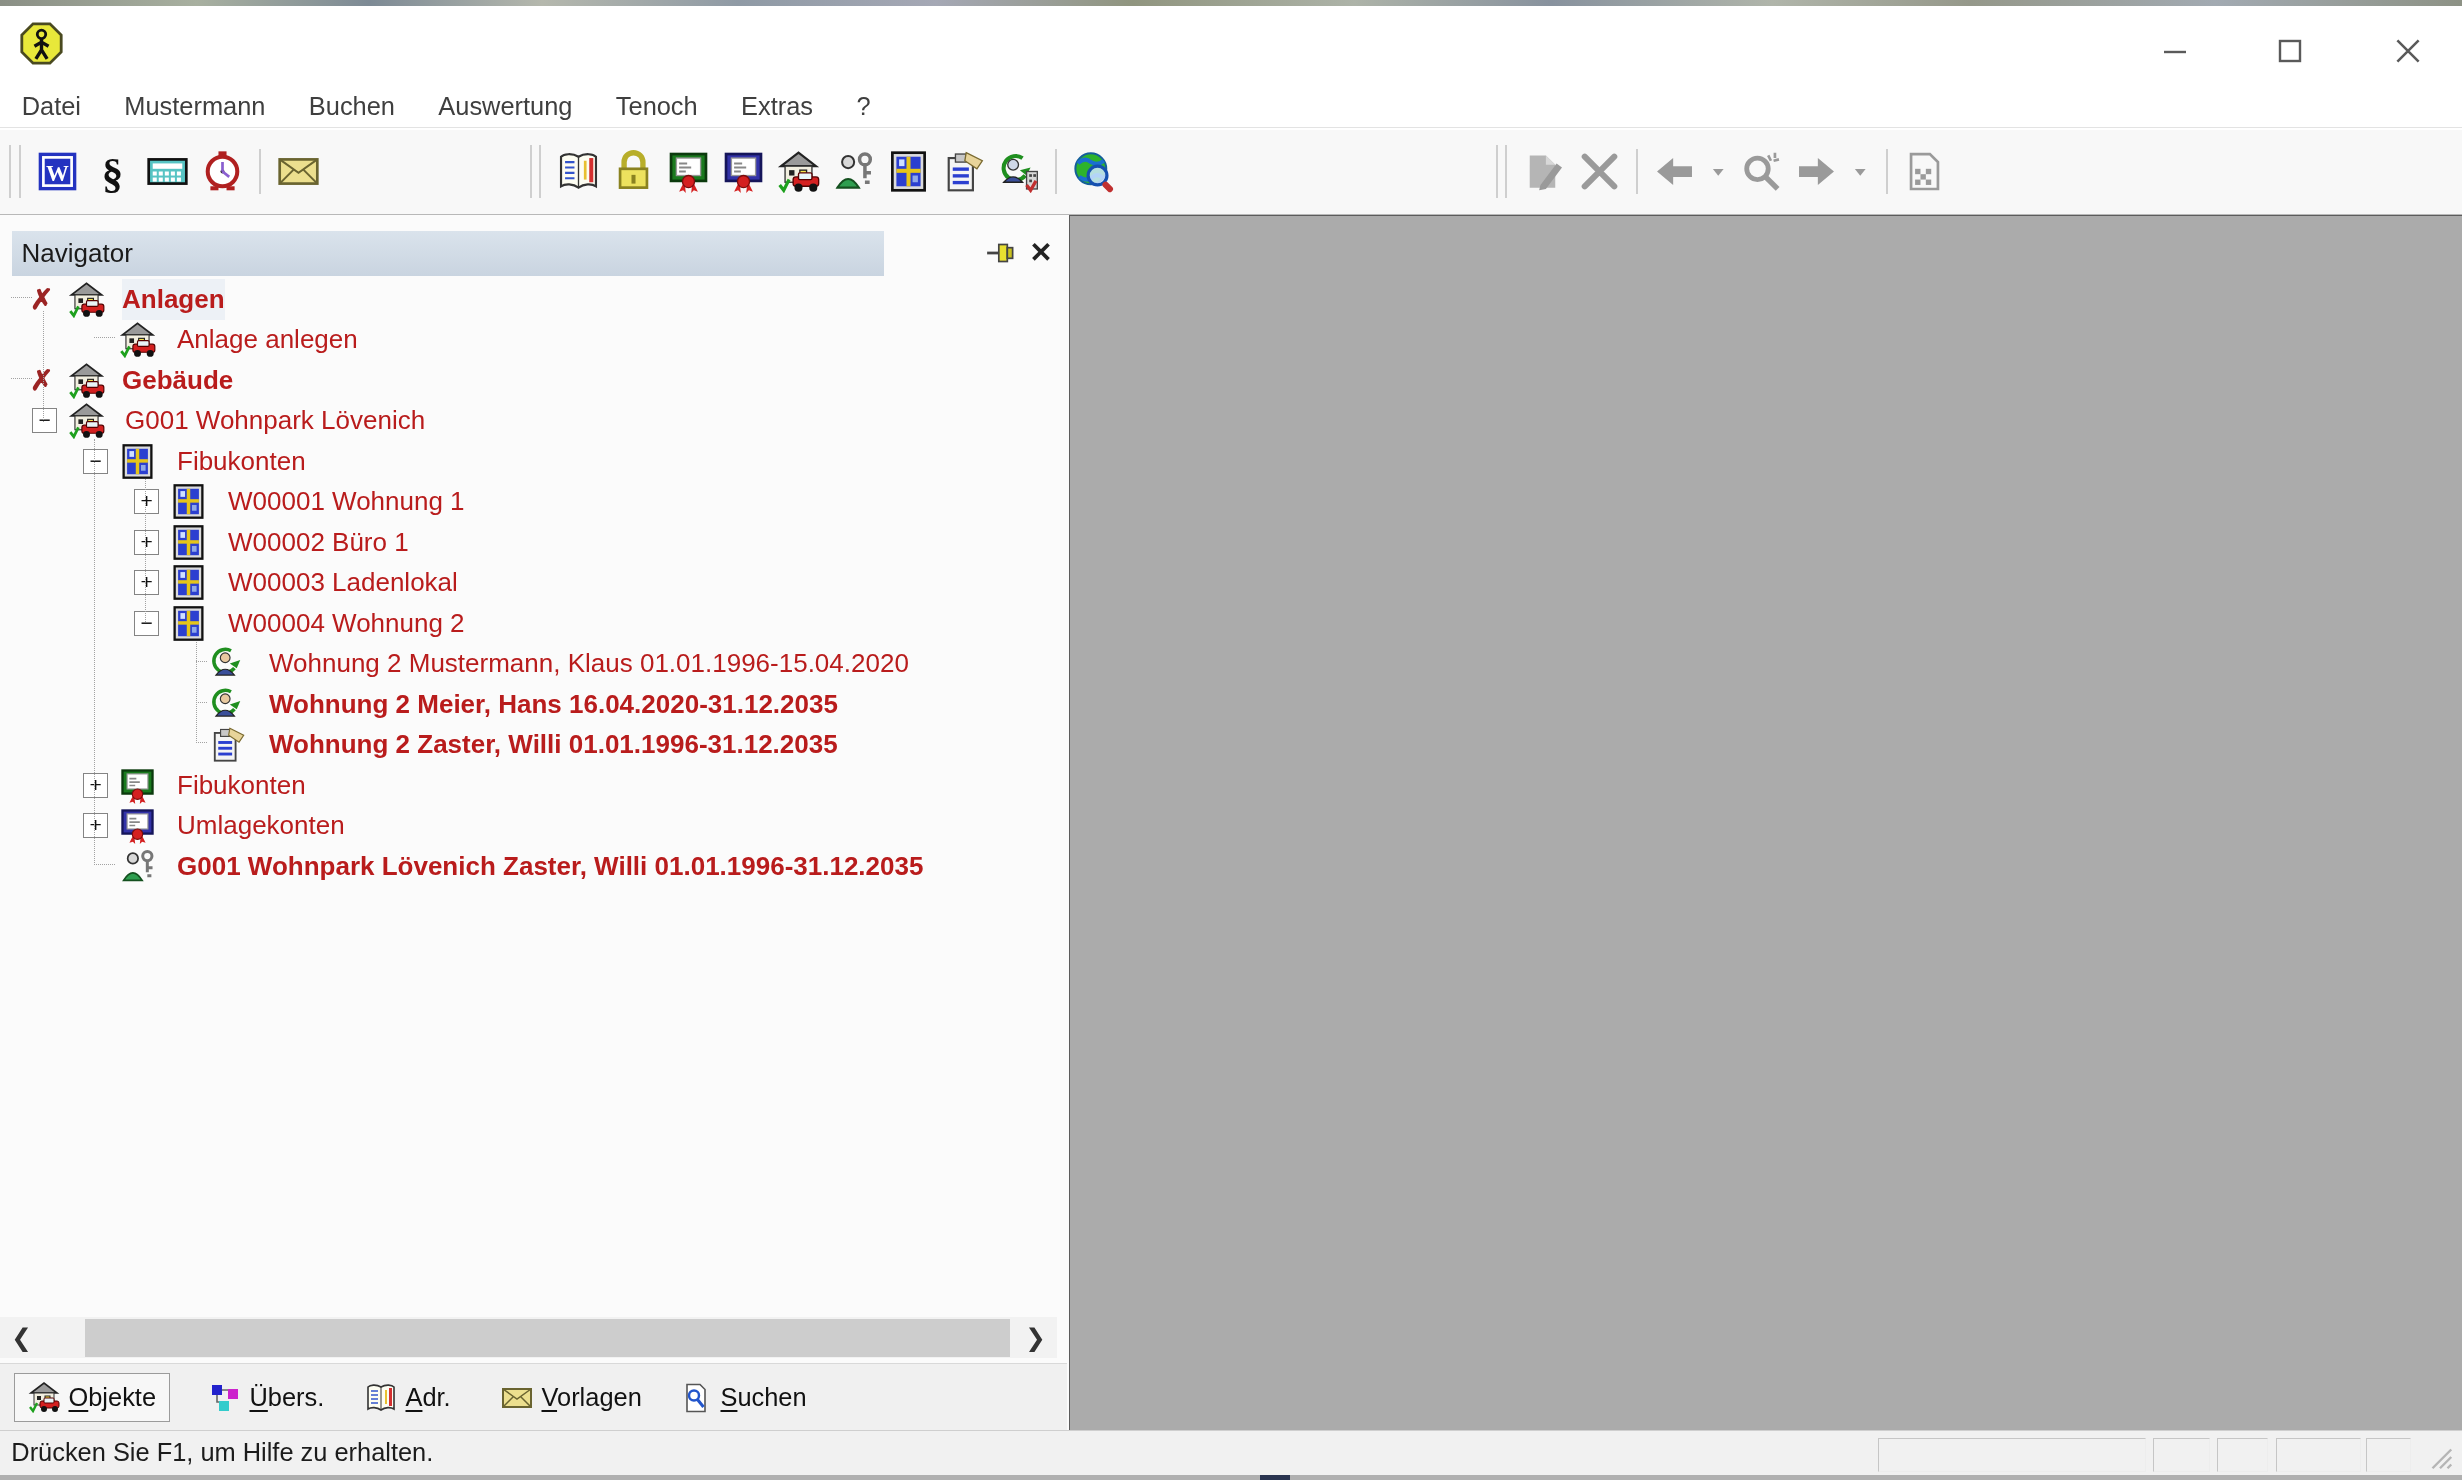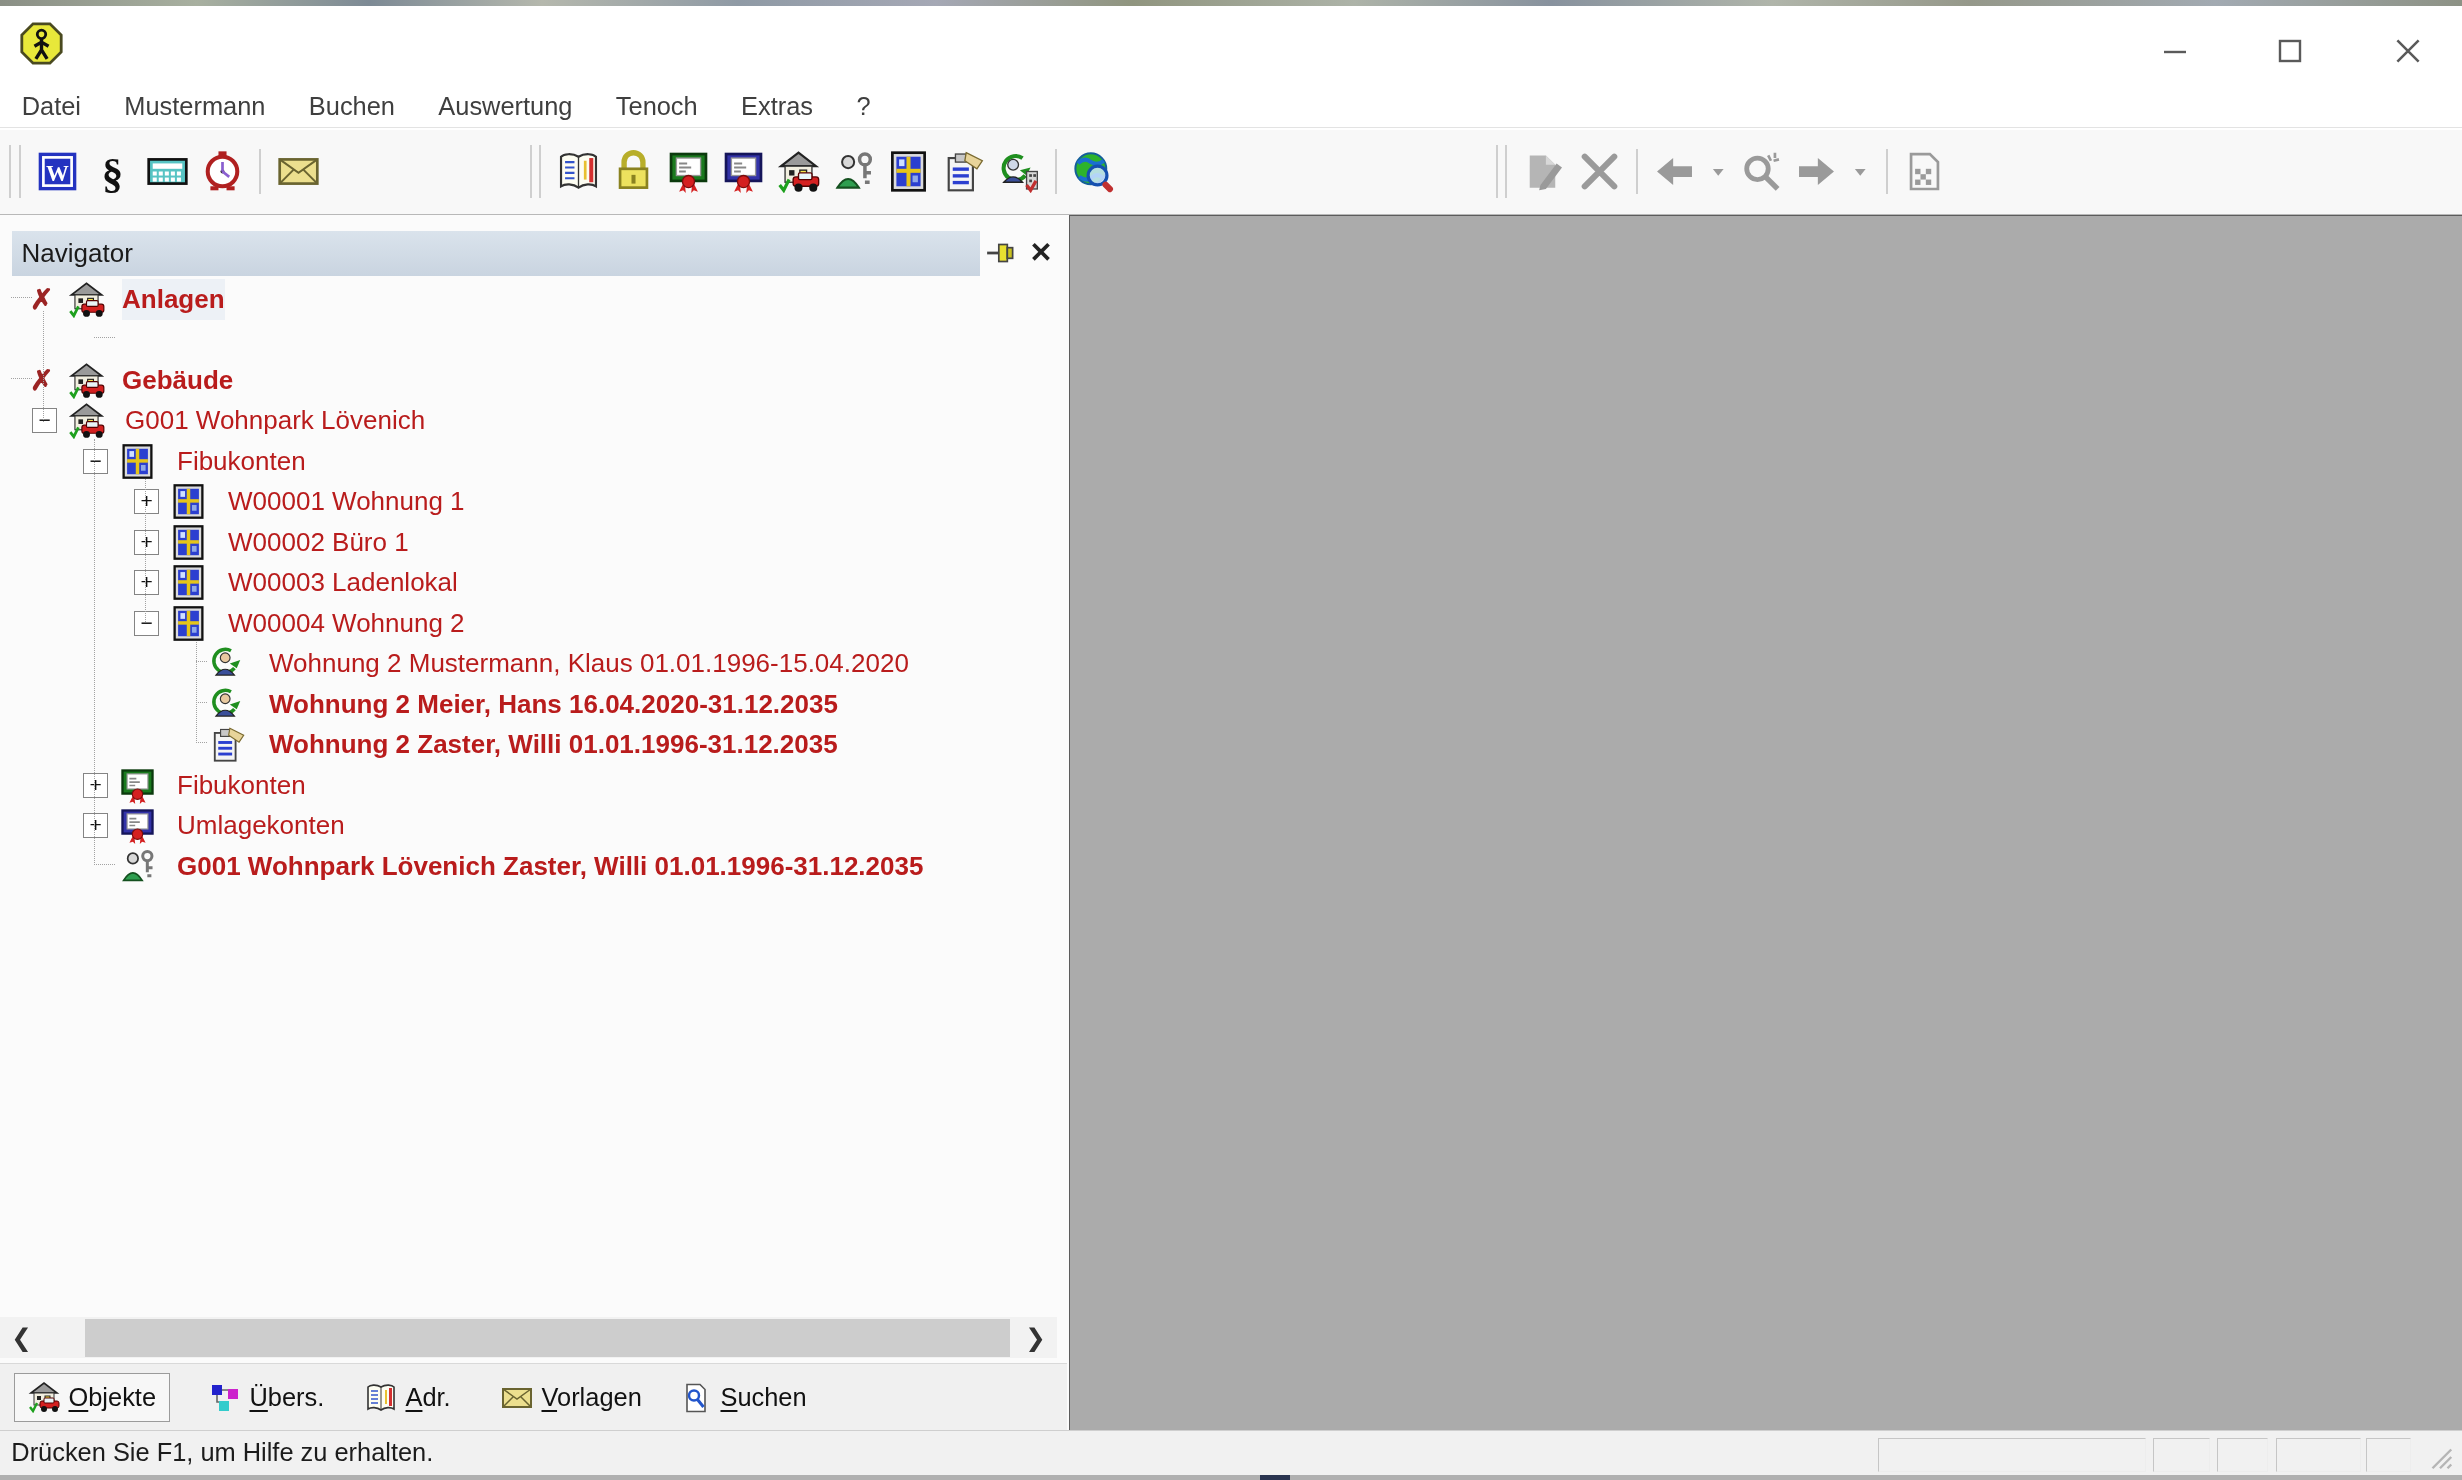--- a/index.html
+++ b/index.html
@@ -30,21 +30,21 @@
   .gripper { width:11.3px; height:53px; margin:0 9.4px 0 0; border-left:2.8px solid #cfcfcf; border-right:2.8px solid #cfcfcf; }
   .tbtn { width:55px; height:60px; display:flex; align-items:center; justify-content:center; }
   .tbtn.narrow { width:32px; }
   .tsep { width:1.9px; height:45px; background:#cfcfcf; margin:0 9.4px; }
   .icon { display:inline-flex; align-items:center; justify-content:center; }
   .icon svg { width:100%; height:100%; }
 
   
   #client-gray { left:1069px; top:215px; width:1393px; height:1215px; background:#ababab; border-left:1.9px solid #5c5c5c; border-top:1.9px solid #5c5c5c; }
   #navigator { left:0; top:215px; width:1069px; height:1215px; background:#fbfbfb; }
-  #nav-header { position:absolute; left:12.2px; top:16px; width:968px; height:45px;
+  #nav-header { position:absolute; left:12.2px; top:16px; width:872px; height:45px;
     background:linear-gradient(#dae3ec,#c9d4e0); display:flex; align-items:center; }
   #nav-title { font-size:26px; color:#1a1a1a; padding-left:9.4px; }
   #nav-pin { position:absolute; left:985px; top:21px; width:34px; height:34px; }
   #nav-close { position:absolute; left:1025px; top:19px; width:32px; height:36px; font-size:28px; color:#222; display:flex; align-items:center; justify-content:center; font-weight:bold; }
   #under-x-line { position:absolute; left:983px; top:62px; width:72px; height:2.8px; background:#9a9a9a; }
 
   #tree { position:absolute; left:0; top:62px; width:1057px; height:1036px; overflow:hidden; background:#fbfbfb; }
   .tree-row { position:absolute; left:0; width:1057px; height:41px; }
   .tree-label { position:absolute; top:0; height:41px; line-height:41px; font-size:26px; color:#b91c1c; white-space:nowrap; }
   .tree-label.bold { font-weight:bold; }
@@ -405,20 +405,36 @@
             <rect x="17" y="15" width="5" height="5" fill="#f7e24a" stroke="#222"></rect>
             <rect x="12" y="20" width="19" height="7" rx="2" fill="#d42020" stroke="#550000"></rect>
             <rect x="16" y="17" width="10" height="5" rx="1" fill="#e8f4f8" stroke="#550000"></rect>
             <circle cx="16" cy="28" r="3" fill="#111"></circle>
             <circle cx="27" cy="28" r="3" fill="#111"></circle>
             <polyline points="2,26 5,30 9,22" fill="none" stroke="#1da01d" stroke-width="2.4"></polyline>
           </svg>
         </span>
         <span class="tree-label bold hl" style="left:122px">Anlagen</span>
       </div>
+      <div class="tree-row" style="top: 42px;">
+        <span class="tree-icon icon" style="left:119px">
+          <svg viewBox="0 0 32 32">
+            <polygon points="3,12 16,2 29,12" fill="#9a9a9a" stroke="#222" stroke-width="1.6"></polygon>
+            <rect x="6" y="12" width="20" height="12" fill="#f2efe0" stroke="#333"></rect>
+            <rect x="9" y="15" width="4" height="4" fill="#222"></rect>
+            <rect x="17" y="15" width="5" height="5" fill="#f7e24a" stroke="#222"></rect>
+            <rect x="12" y="20" width="19" height="7" rx="2" fill="#d42020" stroke="#550000"></rect>
+            <rect x="16" y="17" width="10" height="5" rx="1" fill="#e8f4f8" stroke="#550000"></rect>
+            <circle cx="16" cy="28" r="3" fill="#111"></circle>
+            <circle cx="27" cy="28" r="3" fill="#111"></circle>
+            <polyline points="2,26 5,30 9,22" fill="none" stroke="#1da01d" stroke-width="2.4"></polyline>
+          </svg>
+        </span>
+        <span class="tree-label" style="left:177px">Anlage anlegen</span>
+      </div>
       <div class="tree-row" style="top: 83px;">
         <span class="xmark" style="left:30px">✗</span>
         <span class="tree-icon icon" style="left:68px">
           <svg viewBox="0 0 32 32">
             <polygon points="3,12 16,2 29,12" fill="#9a9a9a" stroke="#222" stroke-width="1.6"></polygon>
             <rect x="6" y="12" width="20" height="12" fill="#f2efe0" stroke="#333"></rect>
             <rect x="9" y="15" width="4" height="4" fill="#222"></rect>
             <rect x="17" y="15" width="5" height="5" fill="#f7e24a" stroke="#222"></rect>
             <rect x="12" y="20" width="19" height="7" rx="2" fill="#d42020" stroke="#550000"></rect>
             <rect x="16" y="17" width="10" height="5" rx="1" fill="#e8f4f8" stroke="#550000"></rect>

